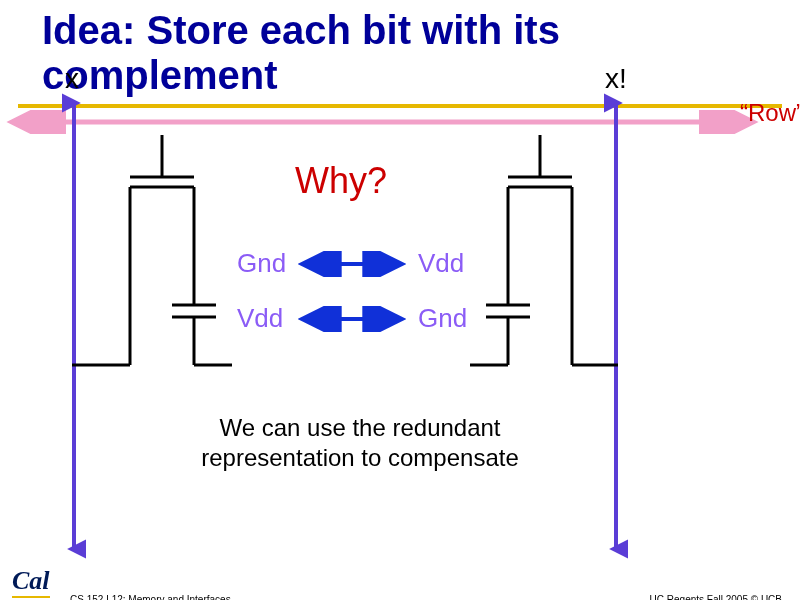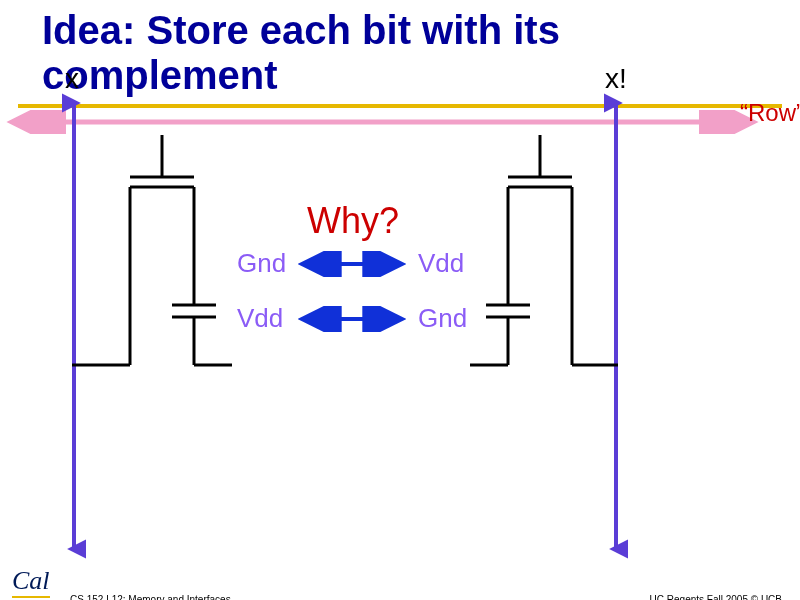--- a/index.html
+++ b/index.html
@@ -10,21 +10,21 @@
   .txt { position: absolute; }
   .x-label { font-size: 28px; font-family: Arial; }
   .row-label { font-size: 24px; color: #cc0000; }
   .why { font-size: 36px; color: #cc0000; }
   .gv { font-size: 26px; color: #8b5cf6; }
   .desc { font-size: 24px; color:#000; text-align:center; line-height: 1.25; }
   .footer { position: absolute; bottom: 6px; left: 0; right: 0; font-size: 10px; color: #000; }
   .fl { position: absolute; left: 70px; }
   .fr { position: absolute; right: 18px; }
   svg { position: absolute; }
-  .cal-logo { position: absolute; left: 12px; bottom: 4px; font-family: Georgia, serif; font-style: italic; font-weight: normal; font-size: 26px; color: #001a57; }
+  .cal-logo { position: absolute; left: 12px; bottom: 4px; font-family: Georgia, serif; font-style: italic; font-weight: bold; font-size: 26px; color: #001a57; }
   .cal-logo span { border-bottom: 2px solid #e6b800; padding-bottom: 1px; }
 </style>
 </head>
 <body>
 
 <div class="title">Idea: Store each bit with its complement</div>
 <div class="underline"></div>
 
 <div class="stage">
 
@@ -52,21 +52,21 @@
       <marker id="vd1" viewBox="0 0 14 14" refX="7" refY="12" markerWidth="12" markerHeight="12" orient="auto">
           <path d="M0 0 L7 14 L14 0 Z" fill="#5a3dd6"></path>
         </marker>
     </defs>
     <line x1="12" y1="12" x2="12" y2="458" stroke="#5a3dd6" stroke-width="4" marker-start="url(#vu1)" marker-end="url(#vd1)"></line>
   </svg>
   <svg style="left:604px; top:36px; width:24px; height:470px;" viewBox="0 0 24 470">
     <line x1="12" y1="12" x2="12" y2="458" stroke="#5a3dd6" stroke-width="4" marker-start="url(#vu1)" marker-end="url(#vd1)"></line>
   </svg>
 
-  <div class="txt why" style="left:307px; top:105px;margin-top:40px;">Why?</div>
+  <div class="txt why" style="left:295px; top:105px;">Why?</div>
 
   <svg style="left:72px; top:80px; width:180px; height:250px;" viewBox="0 0 180 250">
     <g stroke="#000" stroke-width="3" fill="none">
 
       <line x1="90" y1="0" x2="90" y2="42"></line>
       <line x1="58" y1="42" x2="122" y2="42"></line>
       <line x1="58" y1="52" x2="122" y2="52"></line>
 
       <line x1="58" y1="52" x2="58" y2="230"></line>
       <line x1="0" y1="230" x2="58" y2="230"></line>
@@ -109,22 +109,22 @@
           <path d="M0 0 L14 7 L0 14 Z" fill="#1030d8"></path>
         </marker>
     </defs>
     <line x1="12" y1="13" x2="108" y2="13" stroke="#1030d8" stroke-width="4" marker-start="url(#bl)" marker-end="url(#br)"></line>
   </svg>
   <svg style="left:292px; top:251px; width:120px; height:26px;" viewBox="0 0 120 26">
     <line x1="12" y1="13" x2="108" y2="13" stroke="#1030d8" stroke-width="4" marker-start="url(#bl)" marker-end="url(#br)"></line>
   </svg>
 
   <div class="txt desc" style="left:170px; top:358px; width:380px;">
-    <br>
-    <br>
+    <span>We can use the redundant</span><br>
+    <span>representation to compensate</span><br>
   </div>
 </div>
 
 <div class="cal-logo"><span>Cal</span></div>
 
 <div class="footer">
   <div class="fl">CS 152 L12: Memory and Interfaces</div>
   <div class="fr">UC Regents Fall 2005 © UCB</div>
 </div>
 

